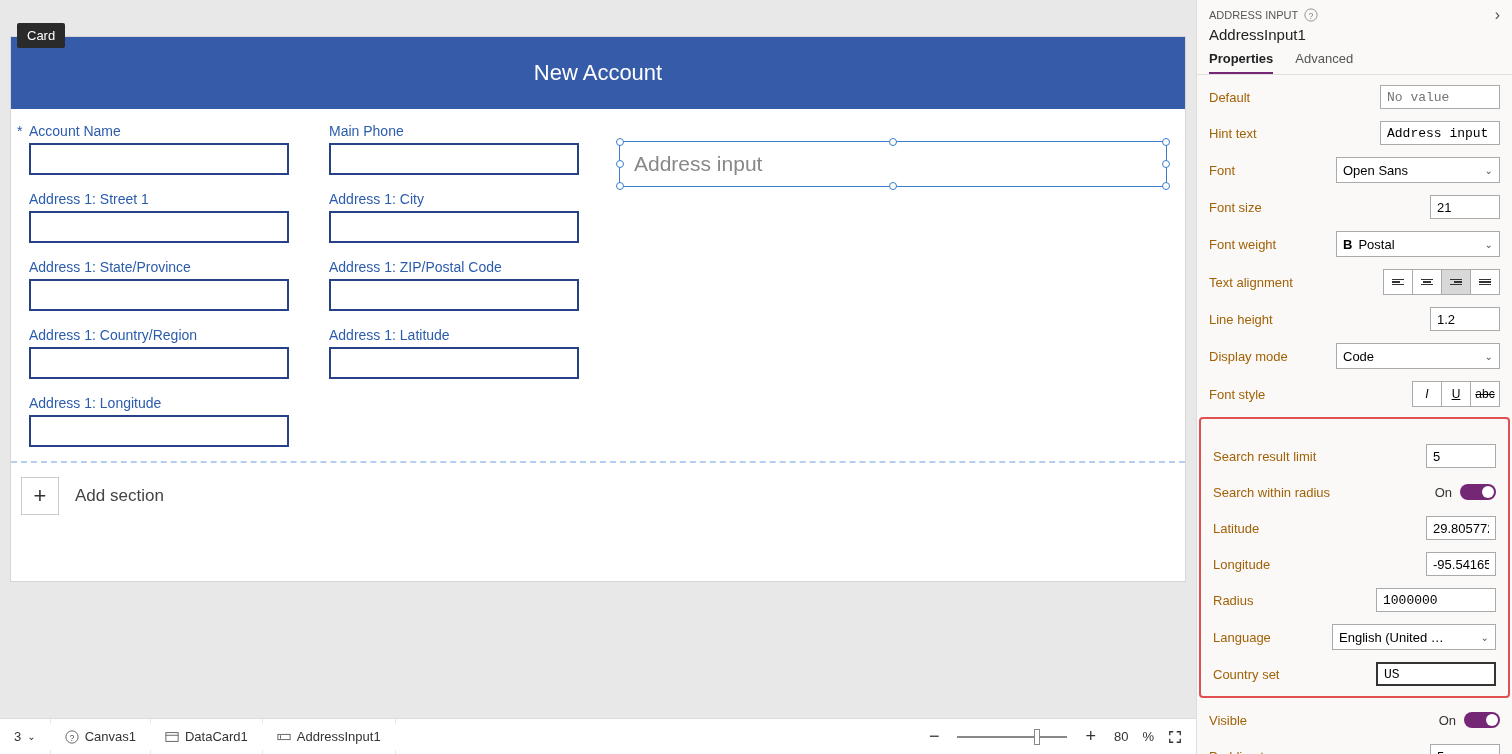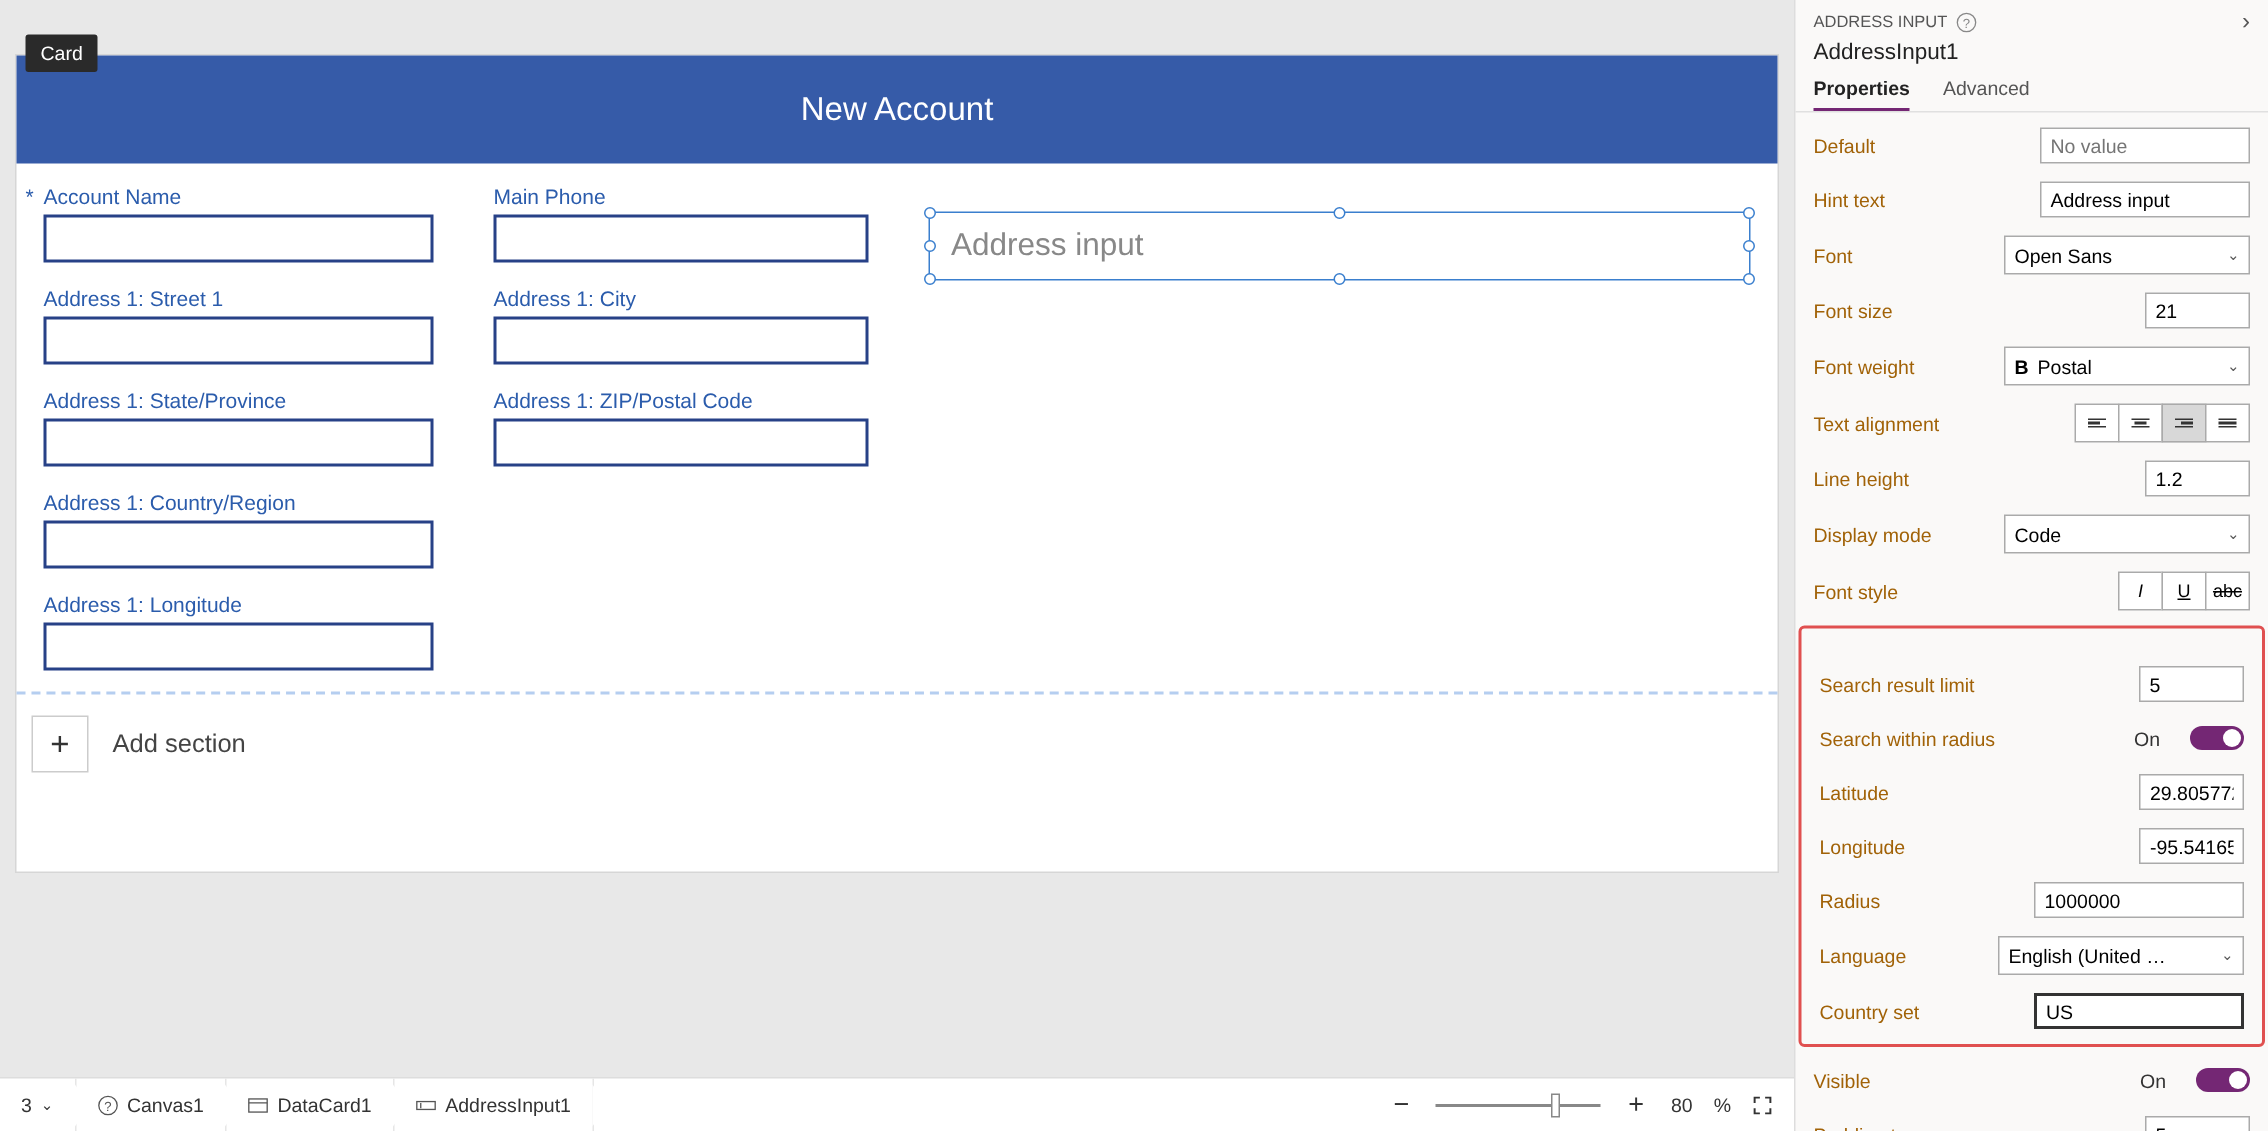--- a/index.html
+++ b/index.html
@@ -271,21 +271,21 @@
       font-size: 13px;
       color: #a16207;
     }
     .rp-input {
       border: 1px solid #aaa;
       font-size: 13px;
       padding: 3px 6px;
       background: #fff;
       height: 24px;
     }
-    .w-wide { width: 140px; }
+    .w-wide { width: 120px; font-family: Liberation Mono, monospace; }
     .w-med { width: 70px; }
     .dropdown-ctl {
       width: 164px;
       height: 26px;
       border: 1px solid #aaa;
       background: #fff;
       display: flex;
       align-items: center;
       padding: 0 6px;
       font-size: 13px;
@@ -326,21 +326,21 @@
       right: 2px;
       top: 2px;
       width: 12px;
       height: 12px;
       background: #fff;
       border-radius: 50%;
     }
     .toggle-wrap {
       display: flex;
       align-items: center;
-      gap: 20px;
+      gap: 8px;
     }
     .toggle-text {
       font-size: 13px;
       color: #333;
     }
     .highlight-box {
       border: 2px solid #e05050;
       border-radius: 4px;
       padding: 25px 12px 10px 12px;
       margin: 0 2px;
@@ -403,20 +403,24 @@
         <div class="form-field">
           <div class="field-label">Main Phone</div>
           <input class="field-input" style="">
         </div>
         <div class="form-field">
           <div class="field-label">Address 1: City</div>
           <input class="field-input" style="">
         </div>
         <div class="form-field">
           <div class="field-label">Address 1: ZIP/Postal Code</div>
+          <input class="field-input" style="">
+        </div>
+        <div class="form-field">
+          <div class="field-label">Address 1: Latitude</div>
           <input class="field-input" style="">
         </div>
       </div>
 
       <div class="address-col">
         <div class="address-input-selected">
           <span>Address input</span>
           <div class="sel-handle h-tl"></div>
           <div class="sel-handle h-tm"></div>
           <div class="sel-handle h-tr"></div>

